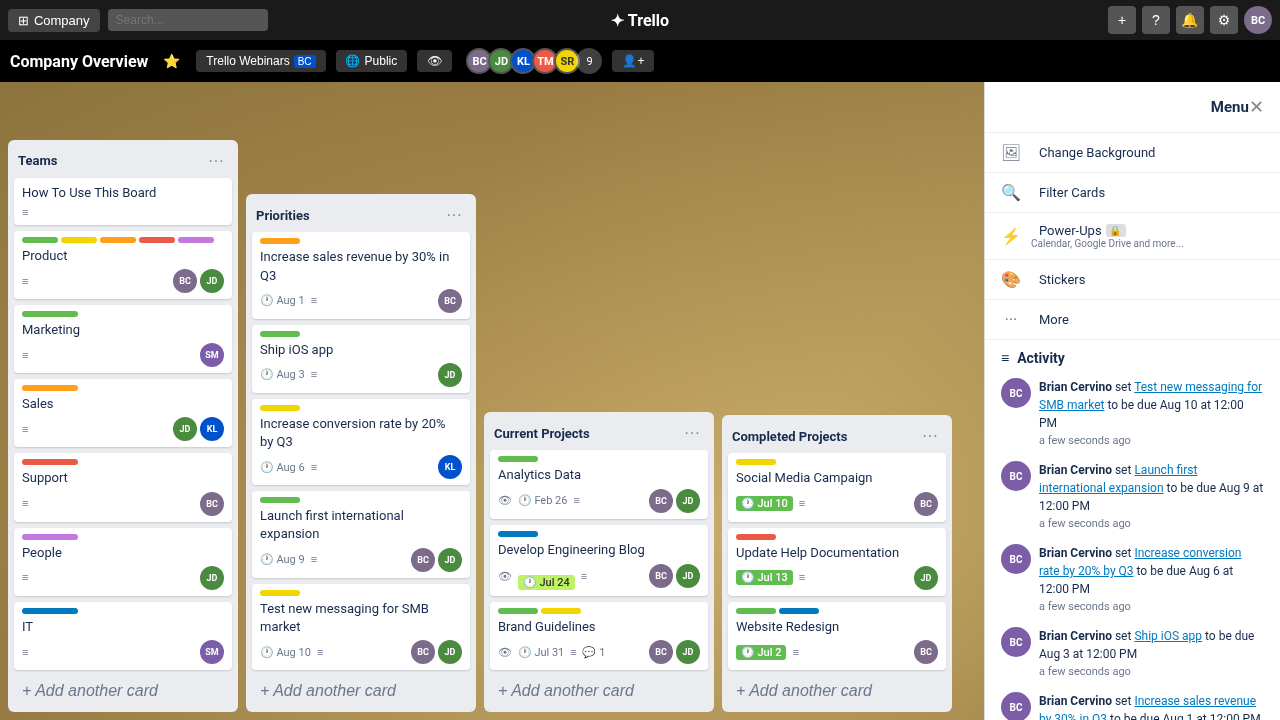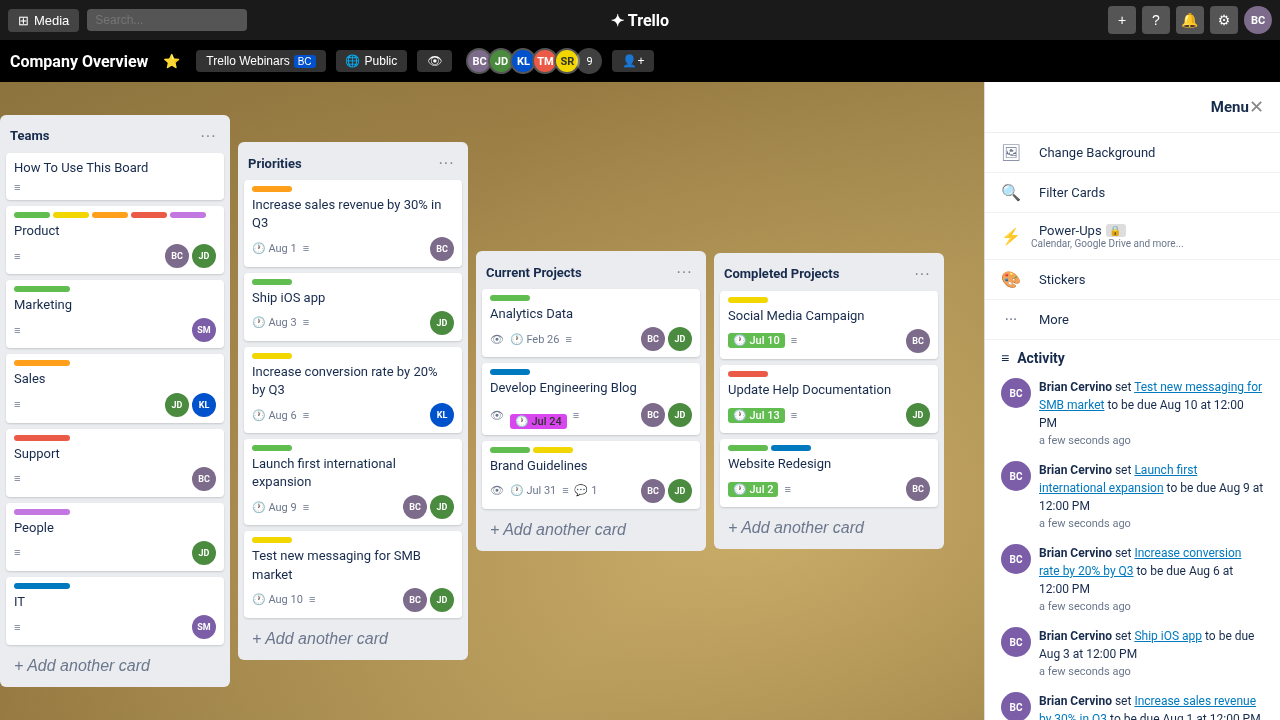--- a/index.html
+++ b/index.html
@@ -147,25 +147,26 @@
     .board-bg::after {
       content: '';
       position: absolute;
       inset: 0;
       background: radial-gradient(ellipse at 60% 70%, rgba(200,170,100,0.8) 0%, rgba(100,80,30,0.6) 100%);
     }
 
     .lists-container {
       display: flex;
       gap: 8px;
+      padding: 8px;
       position: relative;
       z-index: 10;
       flex: 1;
       overflow-x: auto;
-      align-items: center;
+      align-items: flex-end;
     }
 
     
     .list {
       background: #ebecf0;
       border-radius: 6px;
       width: 230px;
       min-width: 230px;
       max-height: 620px;
       overflow-y: auto;
@@ -237,21 +238,21 @@
       font-size: 11px;
       color: #6b778c;
     }
     .card-due {
       font-size: 11px;
       border-radius: 3px;
       padding: 1px 5px;
       font-weight: 500;
     }
     .due-green { background: #61bd4f; color: #fff; }
-    .due-yellow { background: #d946ef; color: #333; margin-top: 12px; }
+    .due-yellow { background: #bef264; color: #333; margin-top: 12px; }
     .card-avatars {
       display: flex;
       gap: 3px;
       margin-left: auto;
     }
     .card-avatar {
       width: 24px;
       height: 24px;
       border-radius: 50%;
       font-size: 9px;
@@ -379,21 +380,21 @@
       color: #6b778c;
       margin-top: 2px;
     }
   </style>
 </head>
 <body>
 
 <div class="top-nav">
   <button class="nav-boards-btn">
     <span>⊞</span>
-    <span>Media</span>
+    <span>Company</span>
   </button>
   <input class="nav-search" type="text" placeholder="Search..." style="">
   <div class="nav-logo">
     <span>✦ Trello</span>
   </div>
   <div class="nav-right">
     <button class="nav-icon-btn">
       <span>+</span>
     </button>
     <button class="nav-icon-btn">

